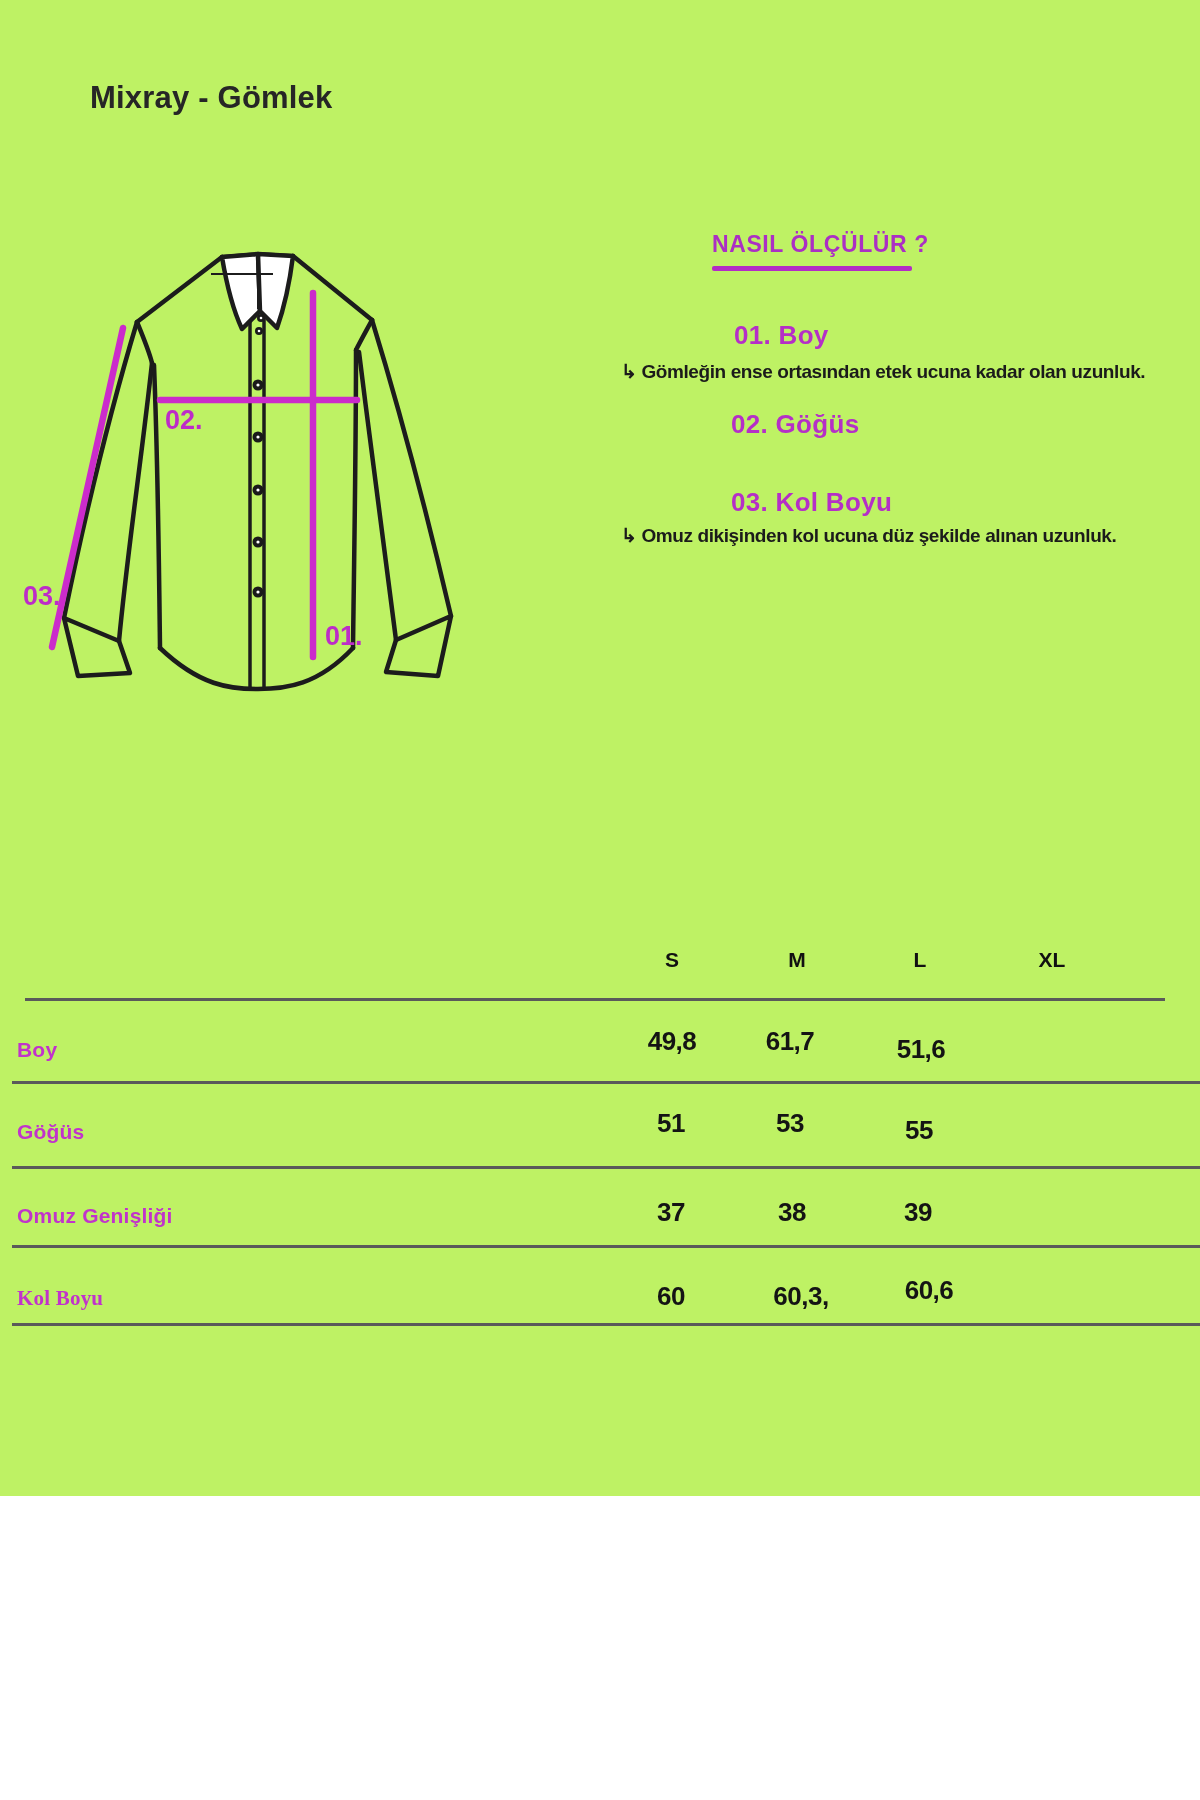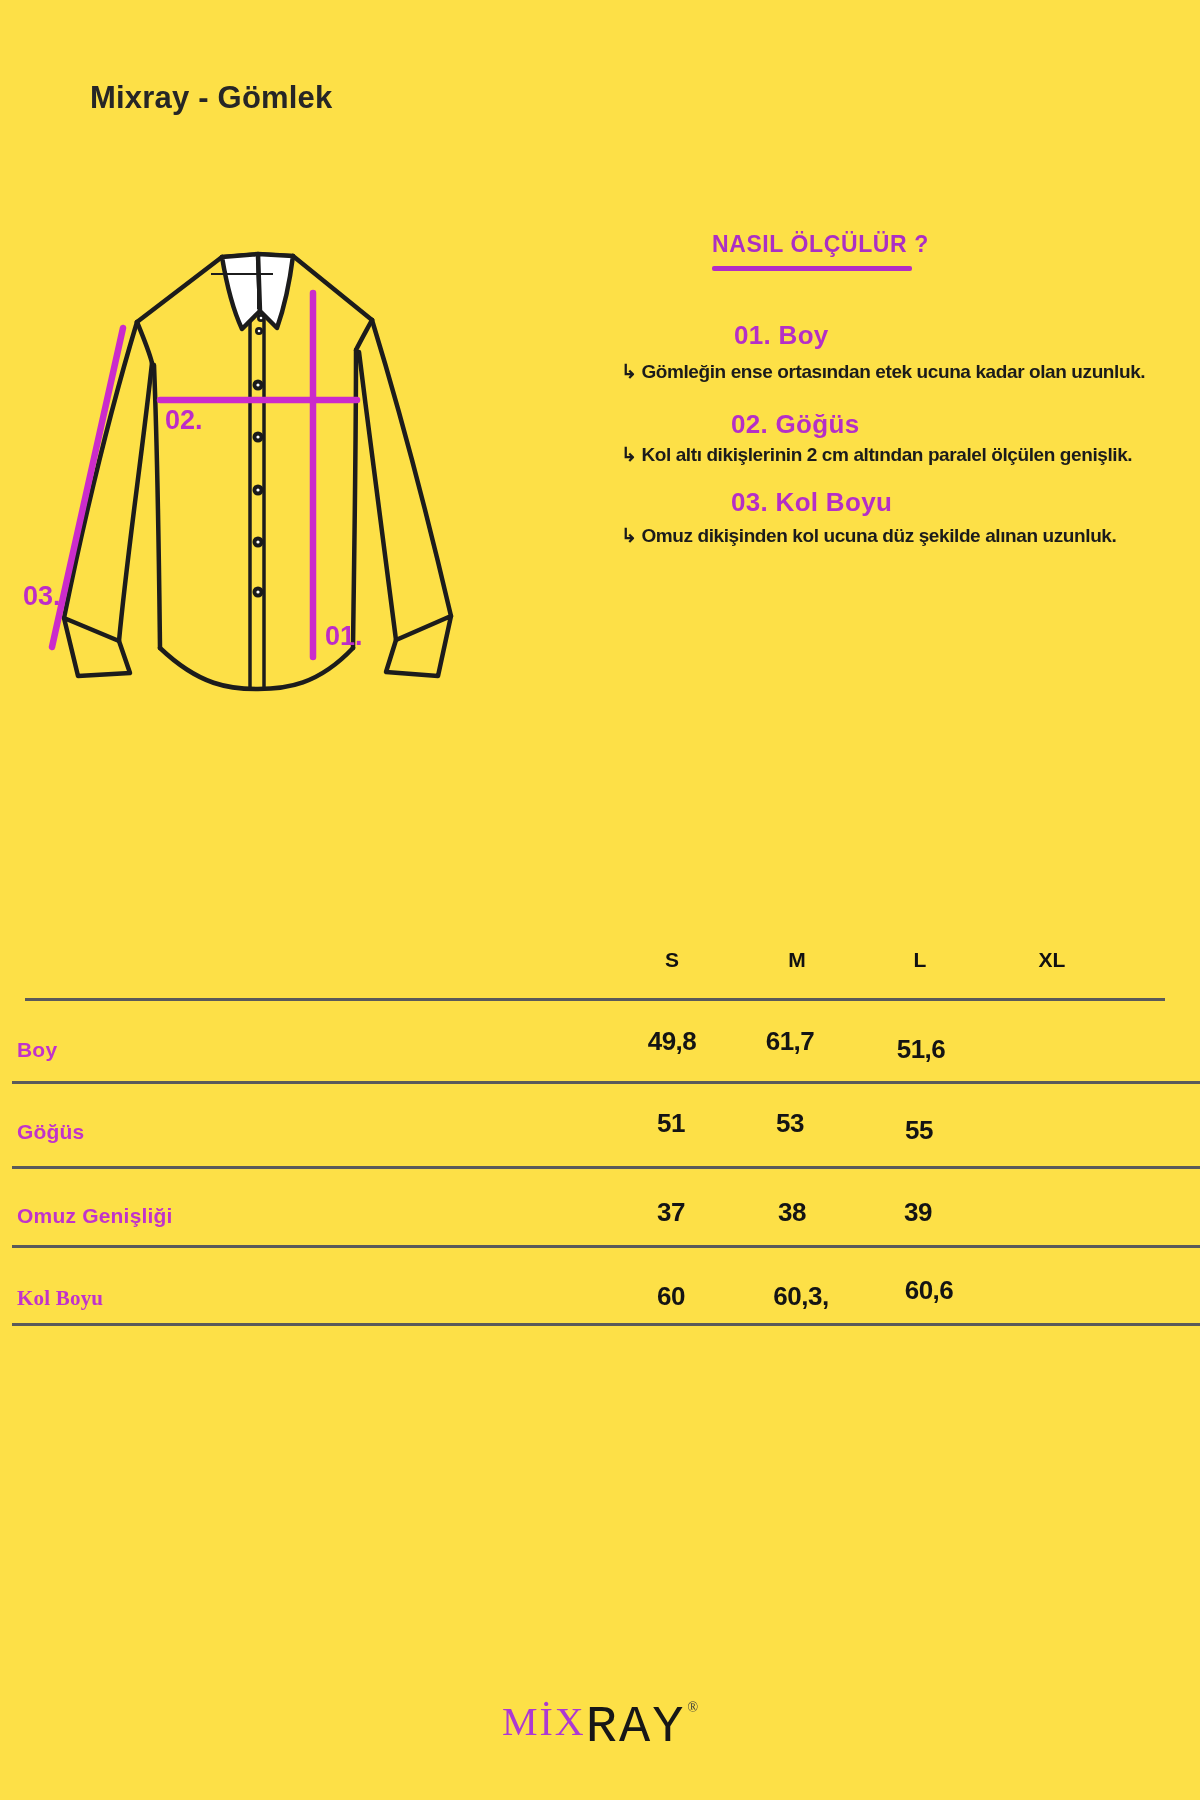--- a/index.html
+++ b/index.html
@@ -1,17 +1,17 @@
 <!DOCTYPE html>
 <html><head>
 <meta charset="utf-8">
 <style>
   html,body{margin:0;padding:0;}
   .page{
-    position:relative;width:1200px;height:1800px;background:#fde047;
+    position:relative;width:1200px;height:1496px;background:#bef264;
     font-family:"Liberation Sans",sans-serif;color:#1d1d1d;overflow:hidden;
   }
   .abs{position:absolute;}
   .page-title{
     left:90px;top:80px;font-size:31px;font-weight:800;color:#262626;letter-spacing:0.2px;
   }
   
   .howto-heading{
     left:712px;top:231px;font-size:23px;font-weight:800;color:#ab2fc4;letter-spacing:0.6px;
   }
@@ -107,21 +107,20 @@
     <text class="measure-label" x="8" y="410">03.</text>
   </svg>
 
   <div class="abs howto-heading">NASIL ÖLÇÜLÜR ?</div>
   <div class="abs howto-underline"></div>
 
   <div class="abs sec-title t1">01. Boy</div>
   <div class="abs sec-desc  d1">↳ Gömleğin ense ortasından etek ucuna kadar olan uzunluk.</div>
 
   <div class="abs sec-title t2">02. Göğüs</div>
-  <div class="abs sec-desc  d2">↳ Kol altı dikişlerinin 2 cm altından paralel ölçülen genişlik.</div>
 
   <div class="abs sec-title t3">03. Kol Boyu</div>
   <div class="abs sec-desc  d3">↳ Omuz dikişinden kol ucuna düz şekilde alınan uzunluk.</div>
 
   <div>
     <span class="abs col-head" style="left:672px;top:948px;">S</span>
     <span class="abs col-head" style="left:797px;top:948px;">M</span>
     <span class="abs col-head" style="left:920px;top:948px;">L</span>
     <span class="abs col-head" style="left:1052px;top:948px;">XL</span>
 

